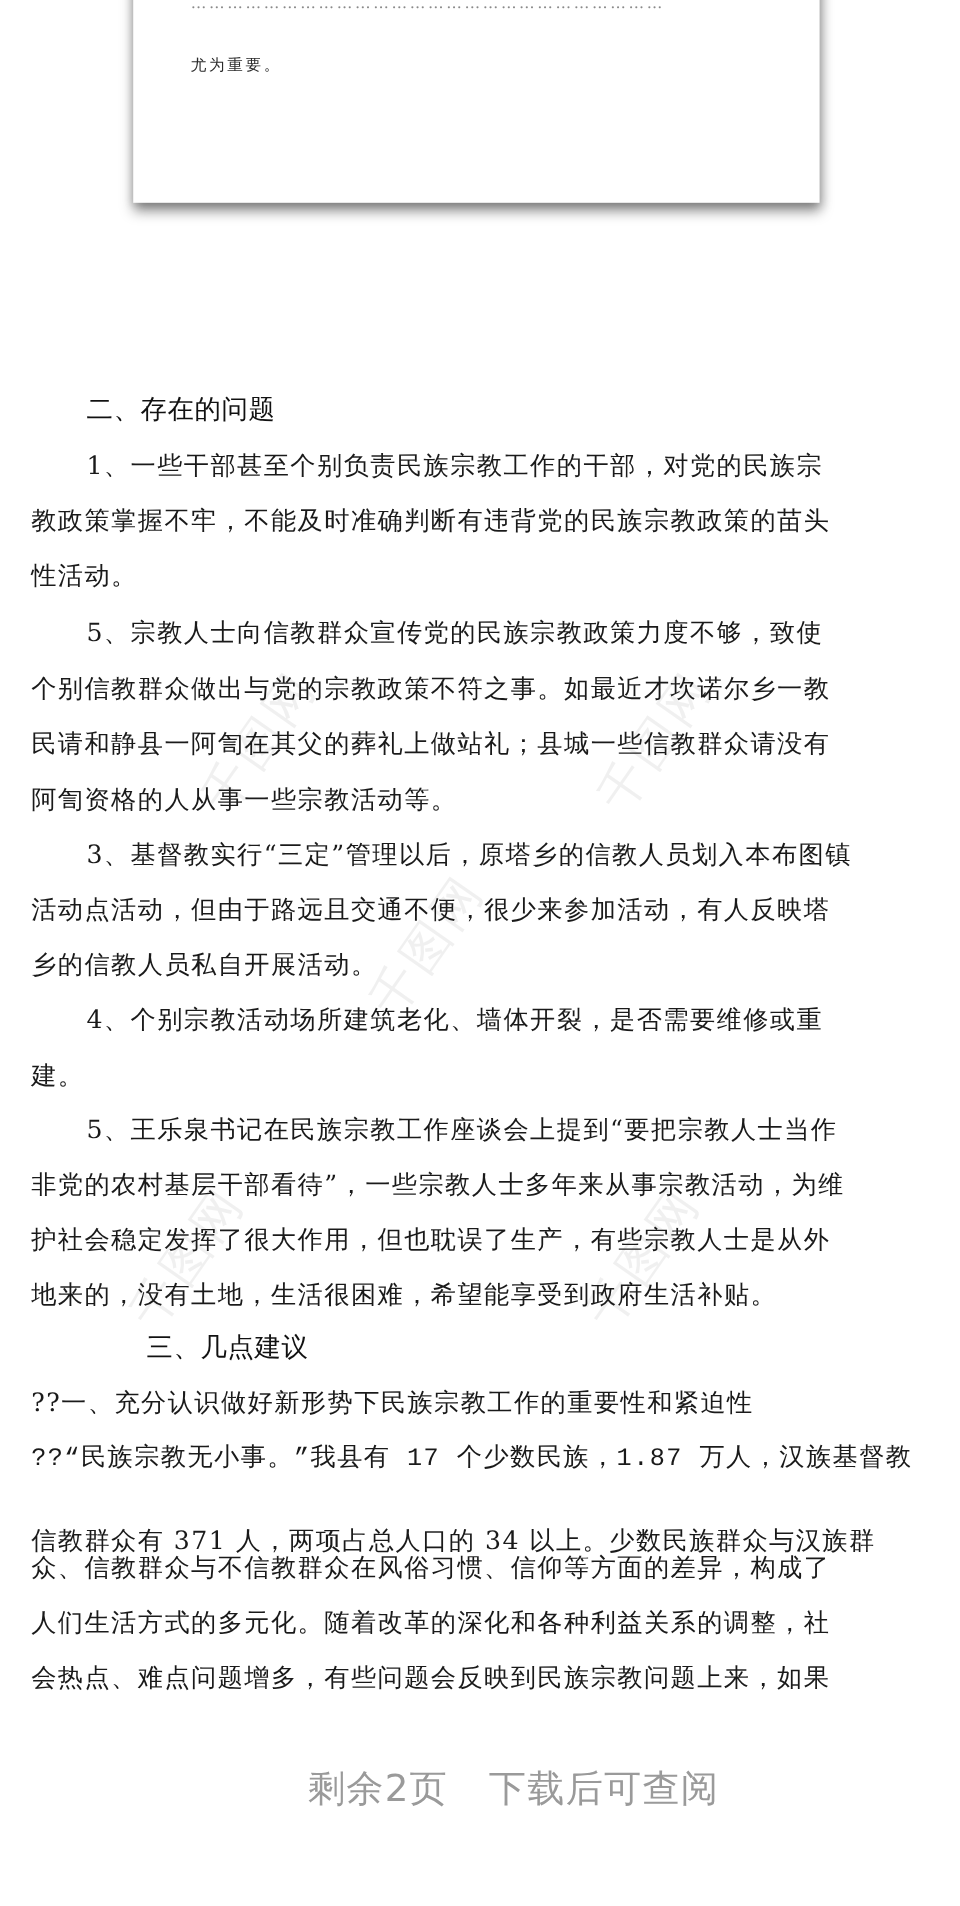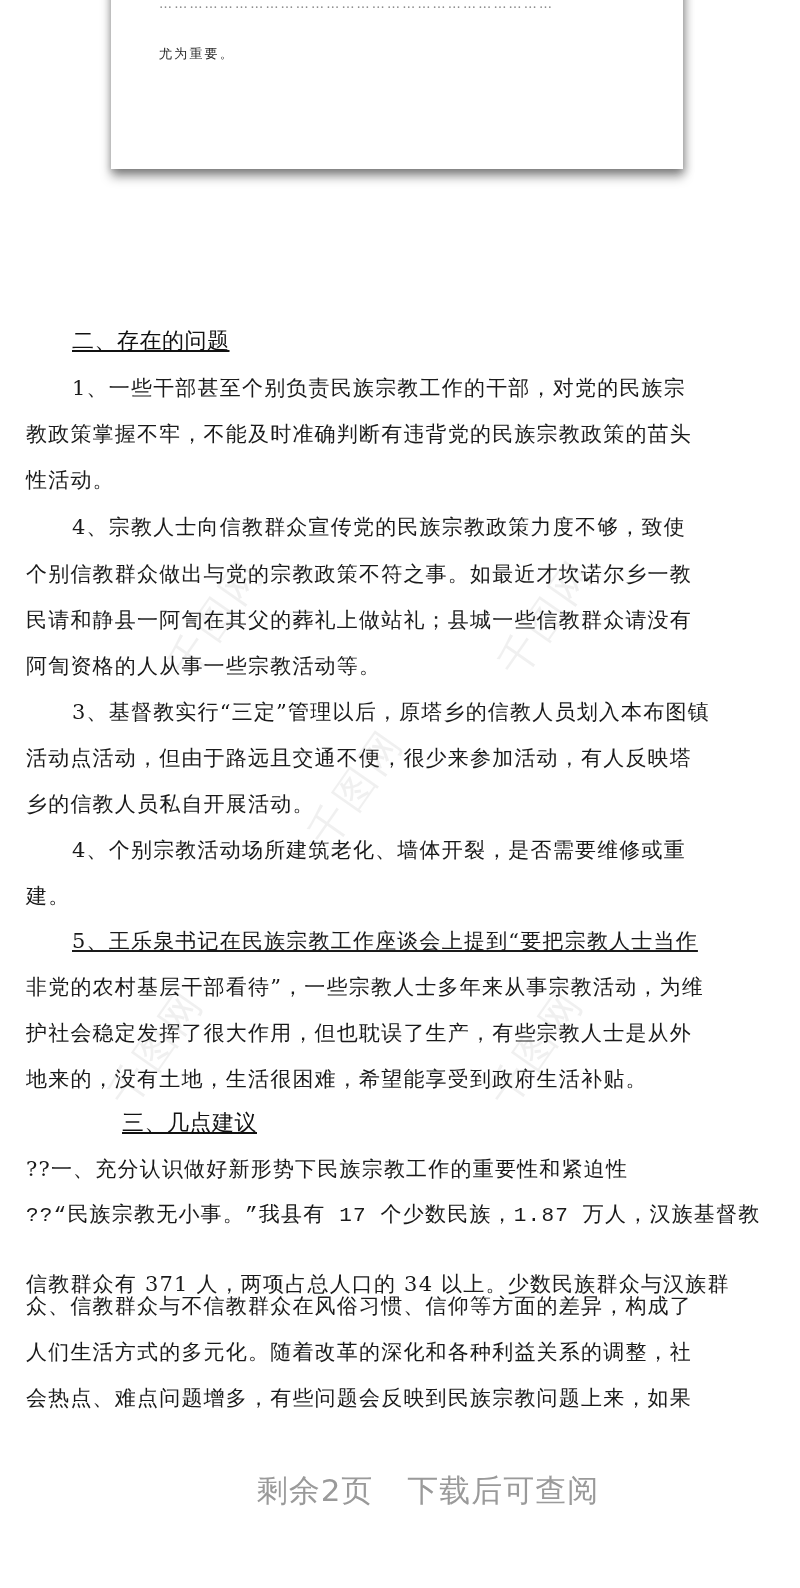--- a/index.html
+++ b/index.html
@@ -21,21 +21,21 @@
   .card-line.l0 { top: 36px; opacity: 0.55; }
   .card-line.l1 { top: 55px; }
   .card-line.l2 { top: 85px; }
   .line {
     position: absolute; left: 26px; font-size: 21px; white-space: nowrap;
     letter-spacing: 1.2px; color: #1a1a1a;
   }
   .line.indent { left: 72px; }
   .heading {
     position: absolute; font-family: "DejaVu Sans", "Liberation Sans", sans-serif;
-    font-size: 22px; color: #111; white-space: nowrap; letter-spacing: 0.5px; text-decoration: underline;
+    font-size: 22px; color: #111; white-space: nowrap; letter-spacing: 0.5px;
   }
   .watermark {
     position: absolute; font-family: "DejaVu Sans", sans-serif;
     font-size: 40px; color: rgba(0,0,0,0.06); transform: rotate(-55deg);
     white-space: nowrap; letter-spacing: 4px; pointer-events: none;
   }
   .footer-note {
     position: absolute; left: 0; width: 800px; top: 1470px; text-align: center;
     font-family: "DejaVu Sans", "Liberation Sans", sans-serif;
     font-size: 31px; color: #9a9a9a; letter-spacing: 1px; padding-left: 28px;
@@ -58,39 +58,39 @@
 
 <div class="heading" style="left:72px; top:326px;">二、存在的问题</div>
 
 <div>
   <div class="line indent" style="top:374px;">1、一些干部甚至个别负责民族宗教工作的干部，对党的民族宗</div>
   <div class="line" style="top:420px;">教政策掌握不牢，不能及时准确判断有违背党的民族宗教政策的苗头</div>
   <div class="line" style="top:466px;">性活动。</div>
 </div>
 
 <div>
-  <div class="line indent" style="top:513px;">4、宗教人士向信教群众宣传党的民族宗教政策力度不够，致使</div>
+  <div class="line indent" style="top:513px;">5、宗教人士向信教群众宣传党的民族宗教政策力度不够，致使</div>
   <div class="line" style="top:560px;">个别信教群众做出与党的宗教政策不符之事。如最近才坎诺尔乡一教</div>
   <div class="line" style="top:606px;">民请和静县一阿訇在其父的葬礼上做站礼；县城一些信教群众请没有</div>
   <div class="line" style="top:652px;">阿訇资格的人从事一些宗教活动等。</div>
 </div>
 
 <div>
   <div class="line indent" style="top:698px;">3、基督教实行“三定”管理以后，原塔乡的信教人员划入本布图镇</div>
   <div class="line" style="top:744px;">活动点活动，但由于路远且交通不便，很少来参加活动，有人反映塔</div>
   <div class="line" style="top:790px;">乡的信教人员私自开展活动。</div>
 </div>
 
 <div>
   <div class="line indent" style="top:836px;">4、个别宗教活动场所建筑老化、墙体开裂，是否需要维修或重</div>
   <div class="line" style="top:882px;">建。</div>
 </div>
 
 <div>
-  <div class="line indent" style="top:927px;text-decoration:underline;">5、王乐泉书记在民族宗教工作座谈会上提到“要把宗教人士当作</div>
+  <div class="line indent" style="top:927px;">5、王乐泉书记在民族宗教工作座谈会上提到“要把宗教人士当作</div>
   <div class="line" style="top:973px;">非党的农村基层干部看待”，一些宗教人士多年来从事宗教活动，为维</div>
   <div class="line" style="top:1019px;">护社会稳定发挥了很大作用，但也耽误了生产，有些宗教人士是从外</div>
   <div class="line" style="top:1065px;">地来的，没有土地，生活很困难，希望能享受到政府生活补贴。</div>
 </div>
 
 <div class="heading" style="left:122px; top:1108px;">三、几点建议</div>
 
 <div>
   <div class="line" style="top:1155px;">??一、充分认识做好新形势下民族宗教工作的重要性和紧迫性</div>
   <div class="line" style="top:1200px;font-family:Liberation Mono, monospace;">??“民族宗教无小事。”我县有 17 个少数民族，1.87 万人，汉族基督教</div>

